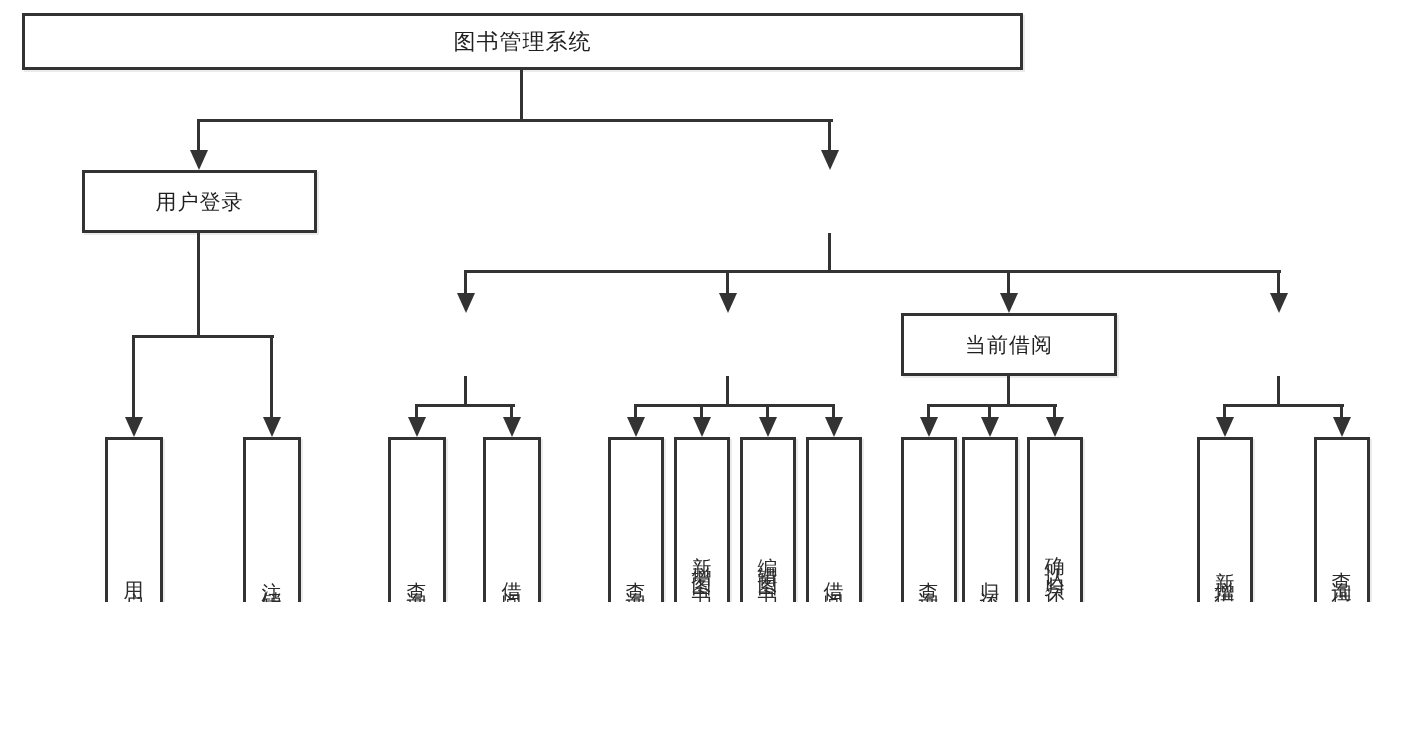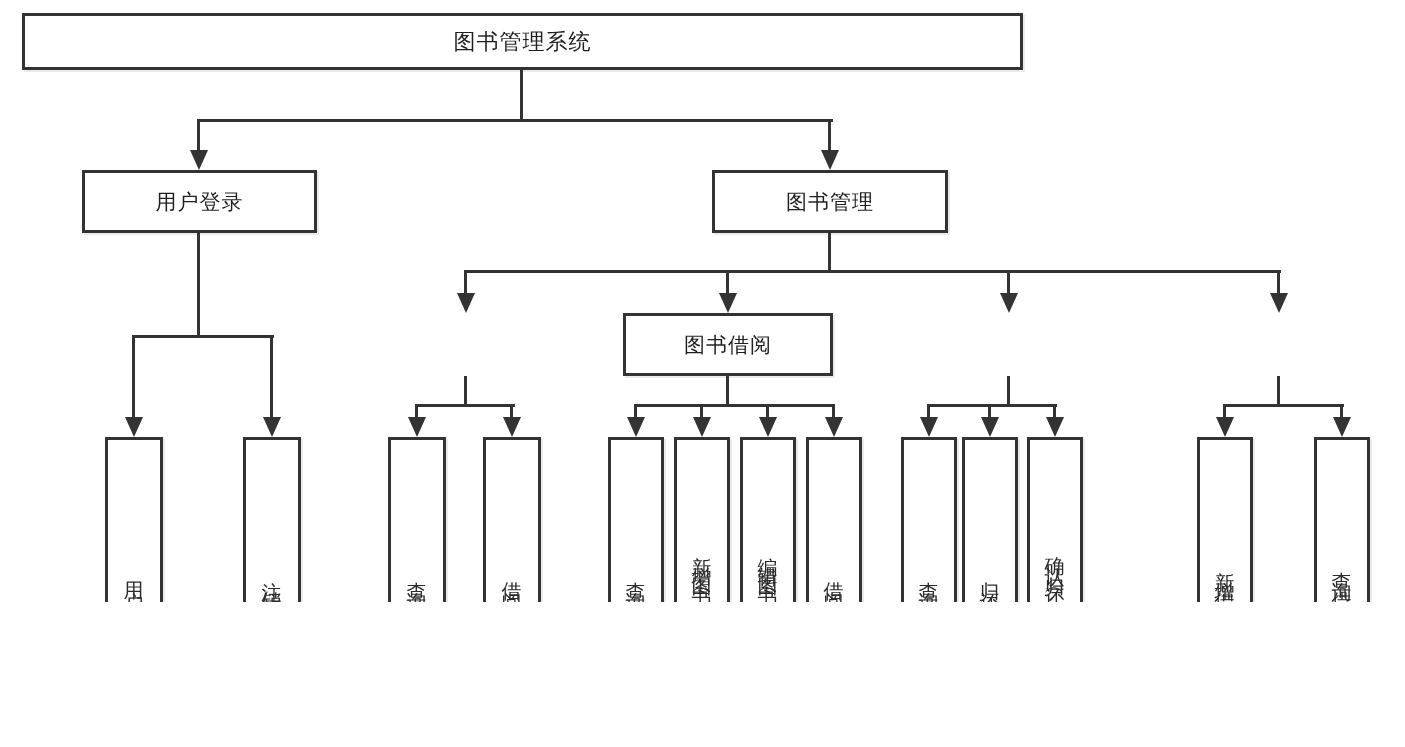--- a/index.html
+++ b/index.html
@@ -42,44 +42,41 @@
   <div class="vl" style="left:520px;top:70px;height:52px"></div>
   <div class="hl" style="left:197px;top:119px;width:636px"></div>
   <div class="vl" style="left:197px;top:119px;height:32px"></div>
   <div class="ar" style="left:190px;top:150px"></div>
   <div class="vl" style="left:828px;top:119px;height:32px"></div>
   <div class="ar" style="left:821px;top:150px"></div>
 
   <div class="box" style="left:82px;top:170px;width:235px;height:63px">
     <span class="hlabel">用户登录</span>
   </div>
-  <div class="box" style="left:712px;top:170px;width:236px;height:63px">
-    <span class="hlabel">图书管理</span>
-  </div>
 
   <div class="vl" style="left:197px;top:233px;height:105px"></div>
   <div class="hl" style="left:132px;top:335px;width:142px"></div>
   <div class="vl" style="left:132px;top:335px;height:83px"></div>
   <div class="ar" style="left:125px;top:417px"></div>
   <div class="vl" style="left:270px;top:335px;height:83px"></div>
   <div class="ar" style="left:263px;top:417px"></div>
 
   <div class="vl" style="left:828px;top:233px;height:40px"></div>
   <div class="hl" style="left:464px;top:270px;width:817px"></div>
   <div class="vl" style="left:464px;top:270px;height:24px"></div>
   <div class="ar" style="left:457px;top:293px"></div>
   <div class="vl" style="left:726px;top:270px;height:24px"></div>
   <div class="ar" style="left:719px;top:293px"></div>
   <div class="vl" style="left:1007px;top:270px;height:24px"></div>
   <div class="ar" style="left:1000px;top:293px"></div>
   <div class="vl" style="left:1277px;top:270px;height:24px"></div>
   <div class="ar" style="left:1270px;top:293px"></div>
 
-  <div class="box" style="left:623px;top:313px;width:210px;height:63px">
-    <span class="hlabel">图书借阅</span>
+  <div class="box" style="left:901px;top:313px;width:216px;height:63px">
+    <span class="hlabel">当前借阅</span>
   </div>
 
   <div class="vl" style="left:464px;top:376px;height:31px"></div>
   <div class="hl" style="left:415px;top:404px;width:100px"></div>
   <div class="vl" style="left:415px;top:404px;height:14px"></div>
   <div class="ar" style="left:408px;top:417px"></div>
   <div class="vl" style="left:510px;top:404px;height:14px"></div>
   <div class="ar" style="left:503px;top:417px"></div>
 
   <div class="vl" style="left:726px;top:376px;height:31px"></div>

